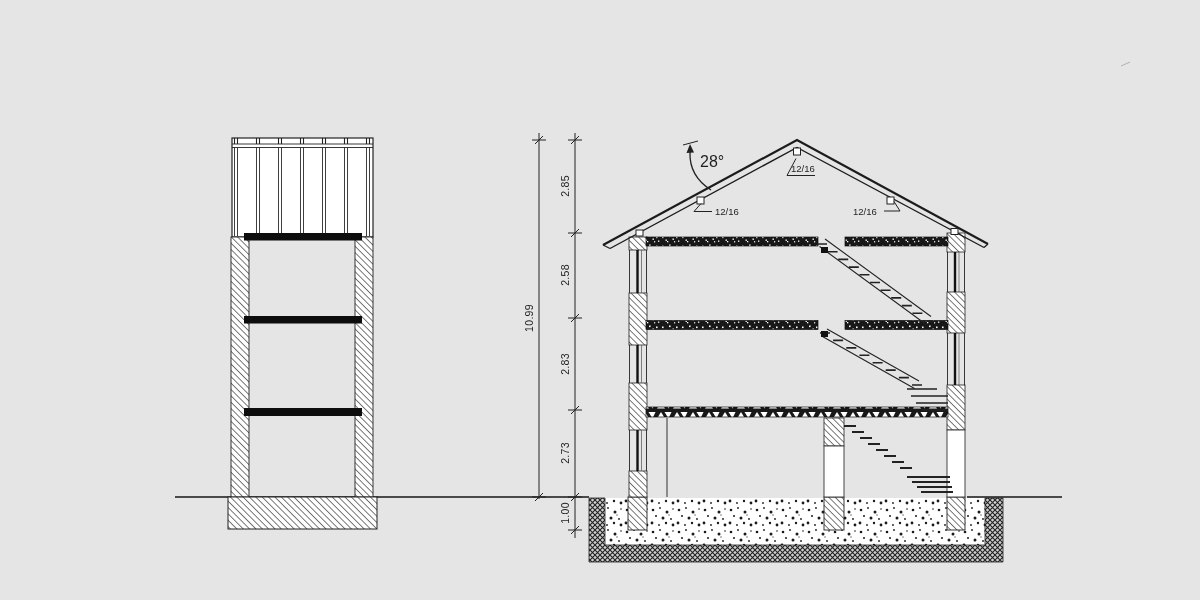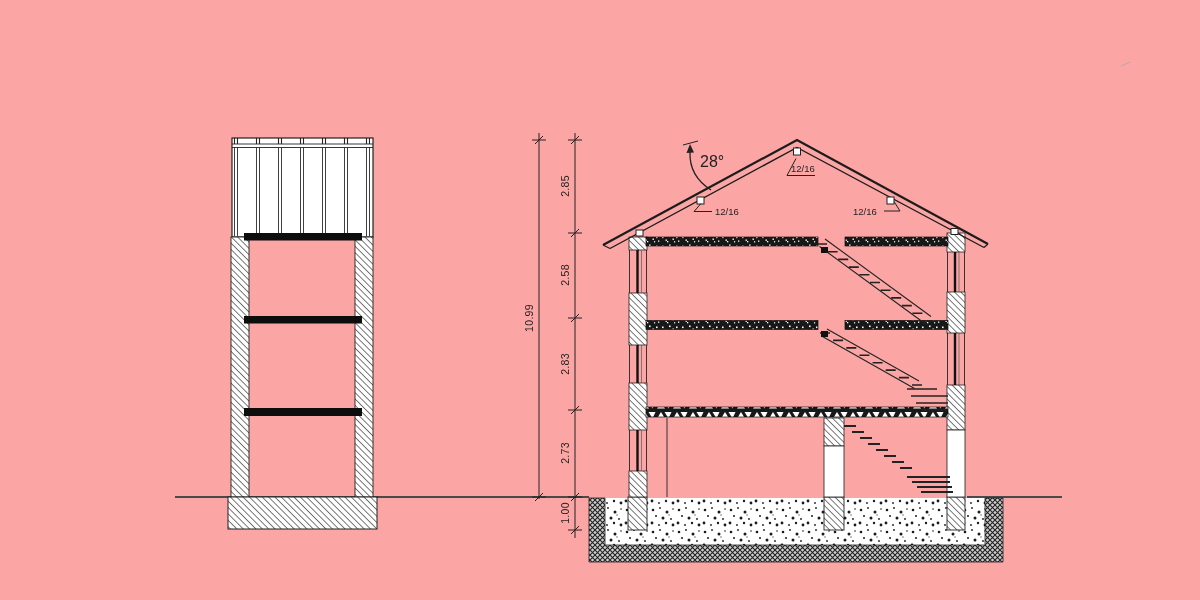--- a/index.html
+++ b/index.html
@@ -1,16 +1,16 @@
 <!DOCTYPE html>
 <html><head>
 <meta charset="utf-8">
 <style>
   html,body{margin:0;padding:0;background:#ffffff;width:1200px;height:600px;overflow:hidden;}
-  .sheet{width:1200px;height:600px;background:#fca5a5;position:relative;}
+  .sheet{width:1200px;height:600px;background:#e5e5e5;position:relative;}
   svg{display:block;}
   text{font-family:"Liberation Sans", sans-serif;fill:#1f1f1f;}
   .dim-label{font-size:10.5px;letter-spacing:.3px;}
   .angle-label{font-size:16px;}
   .pitch-label{font-size:9.5px;}
 </style>
 </head>
 <body>
 
 <div class="sheet">

